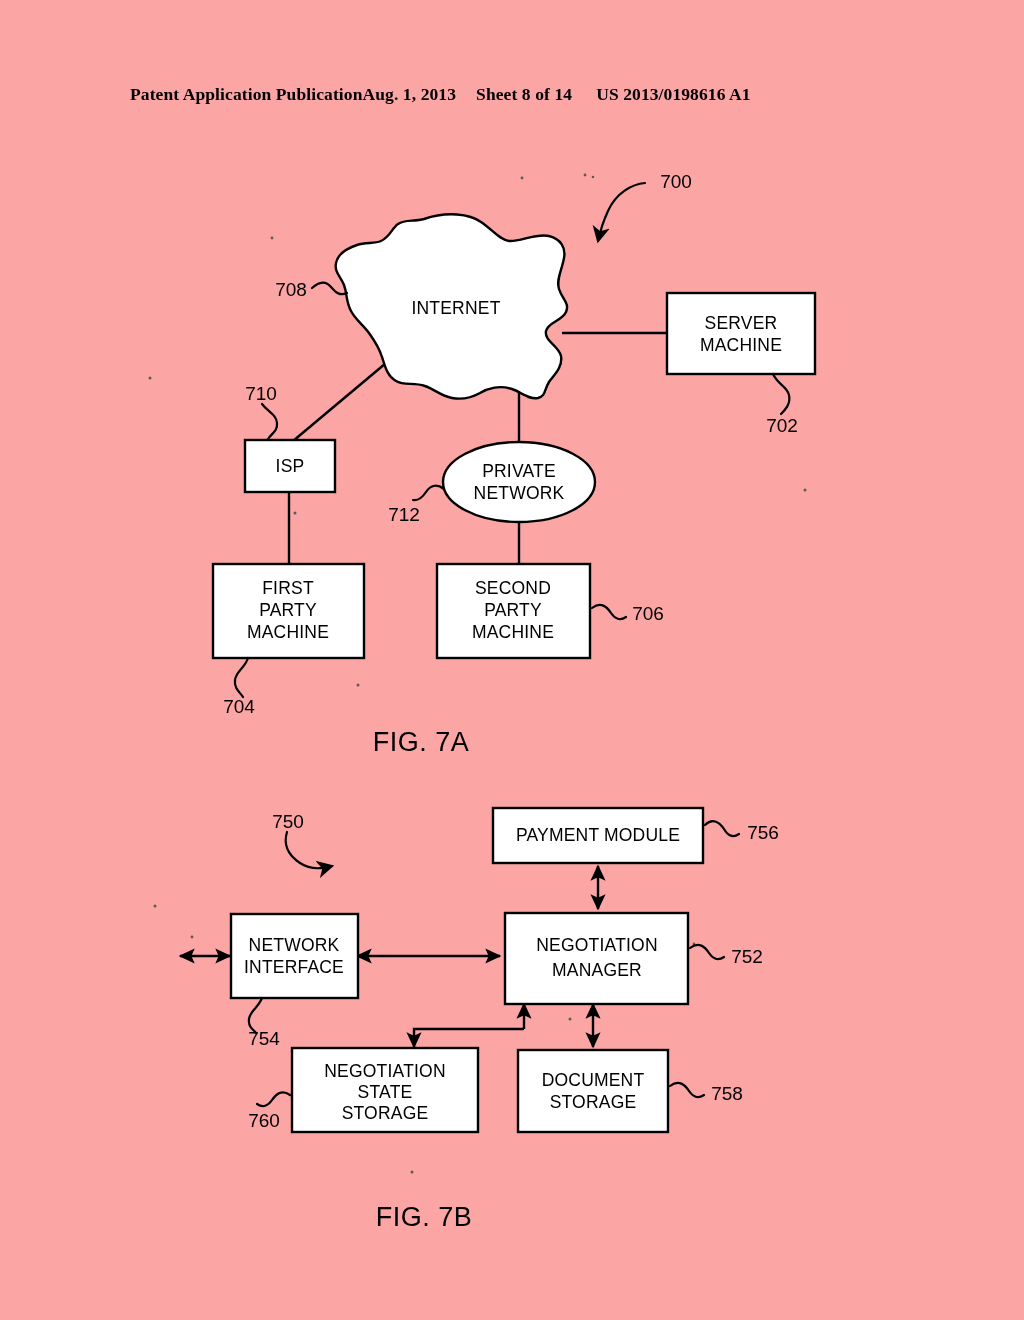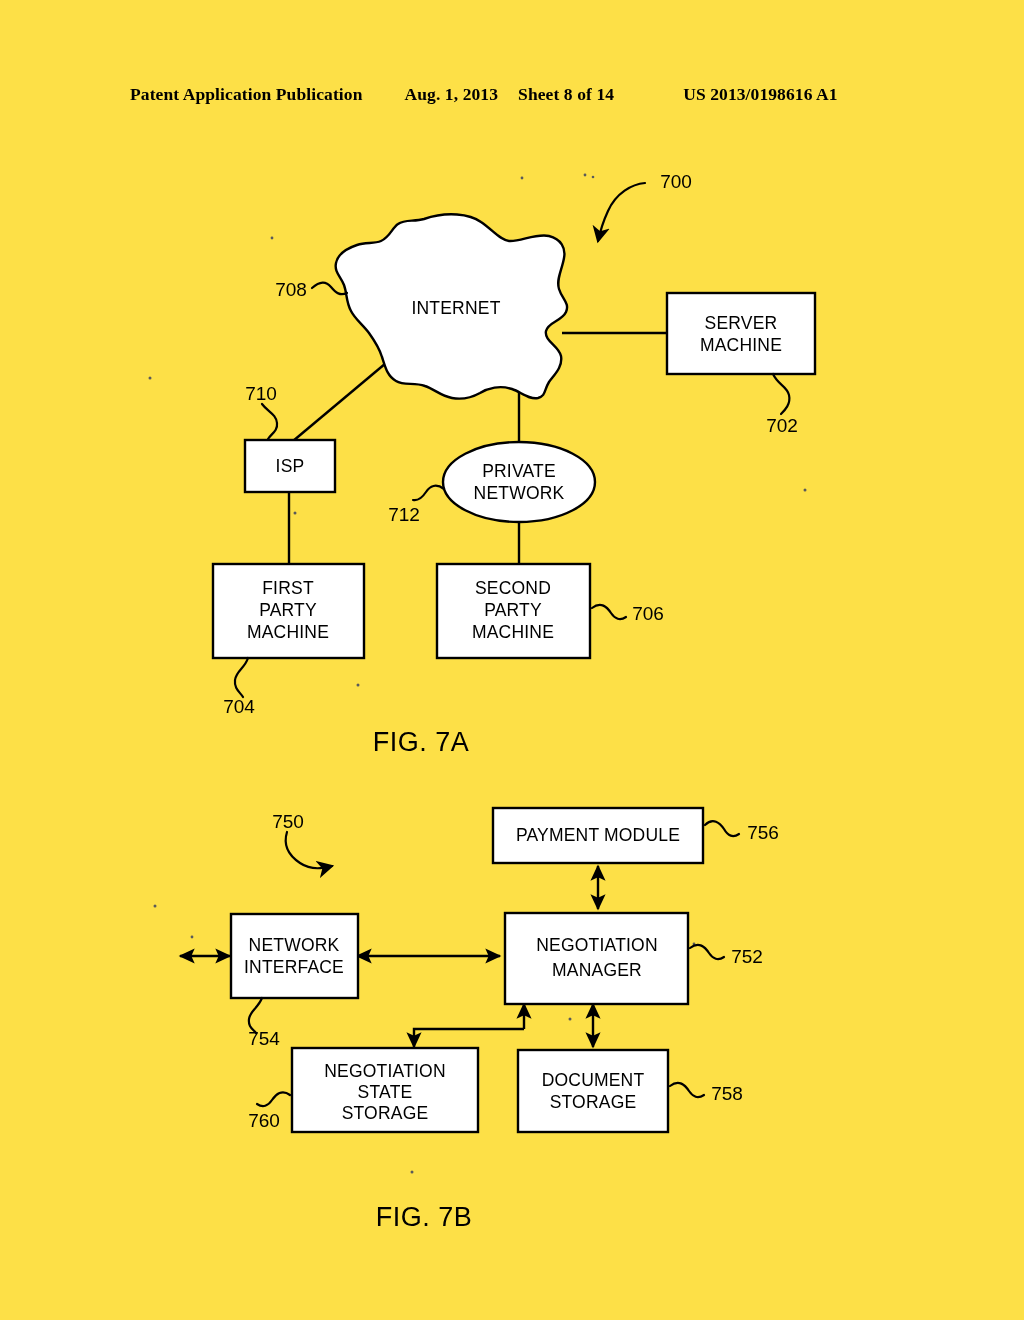--- a/index.html
+++ b/index.html
@@ -13,41 +13,41 @@
     height: 1320px;
     font-family: "Liberation Sans", sans-serif;
     color: #000000;
     overflow: hidden;
     position: relative;
   }
   #page {
     position: relative;
     width: 1024px;
     height: 1320px;
-    background: #fde047;
+    background: #fca5a5;
   }
   
   .pub-header {
     position: absolute;
     top: 84px;
     left: 130px;
     width: 764px;
     height: 26px;
     font-family: "Liberation Serif", serif;
     font-weight: bold;
     font-size: 17.5px;
     letter-spacing: 0.1px;
     white-space: nowrap;
     display: flex;
     align-items: baseline;
   }
   .pub-header .h-pub    { }
-  .pub-header .h-date   { margin-left: 42px; }
+  .pub-header .h-date   { }
   .pub-header .h-sheet  { margin-left: 20px; text-align: center; }
-  .pub-header .h-num    { margin-left: 69px; text-align: right; }
+  .pub-header .h-num    { margin-left: 24px; text-align: right; }
 
   
   #figure-svg {
     position: absolute;
     top: 0;
     left: 0;
     width: 1024px;
     height: 1320px;
   }
   

